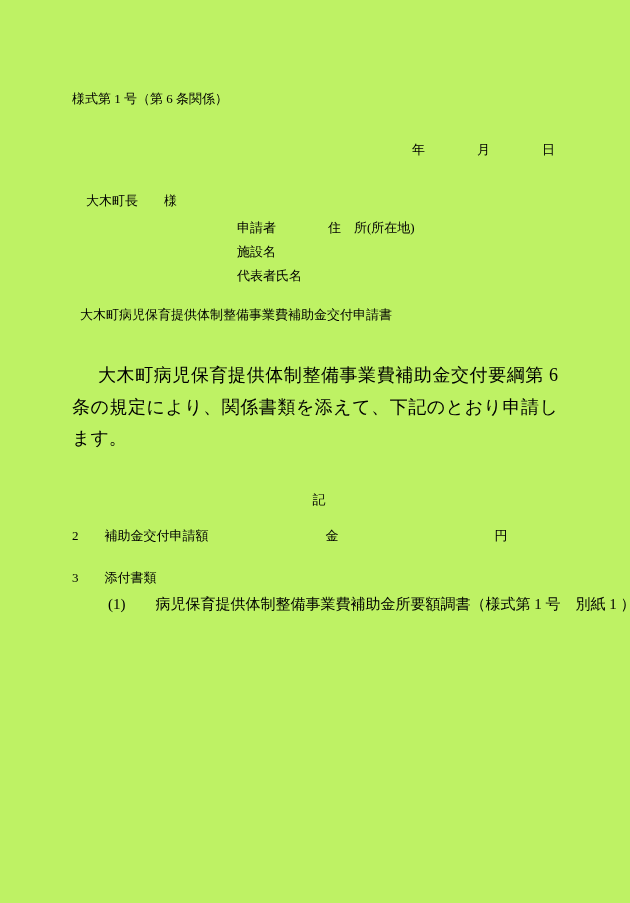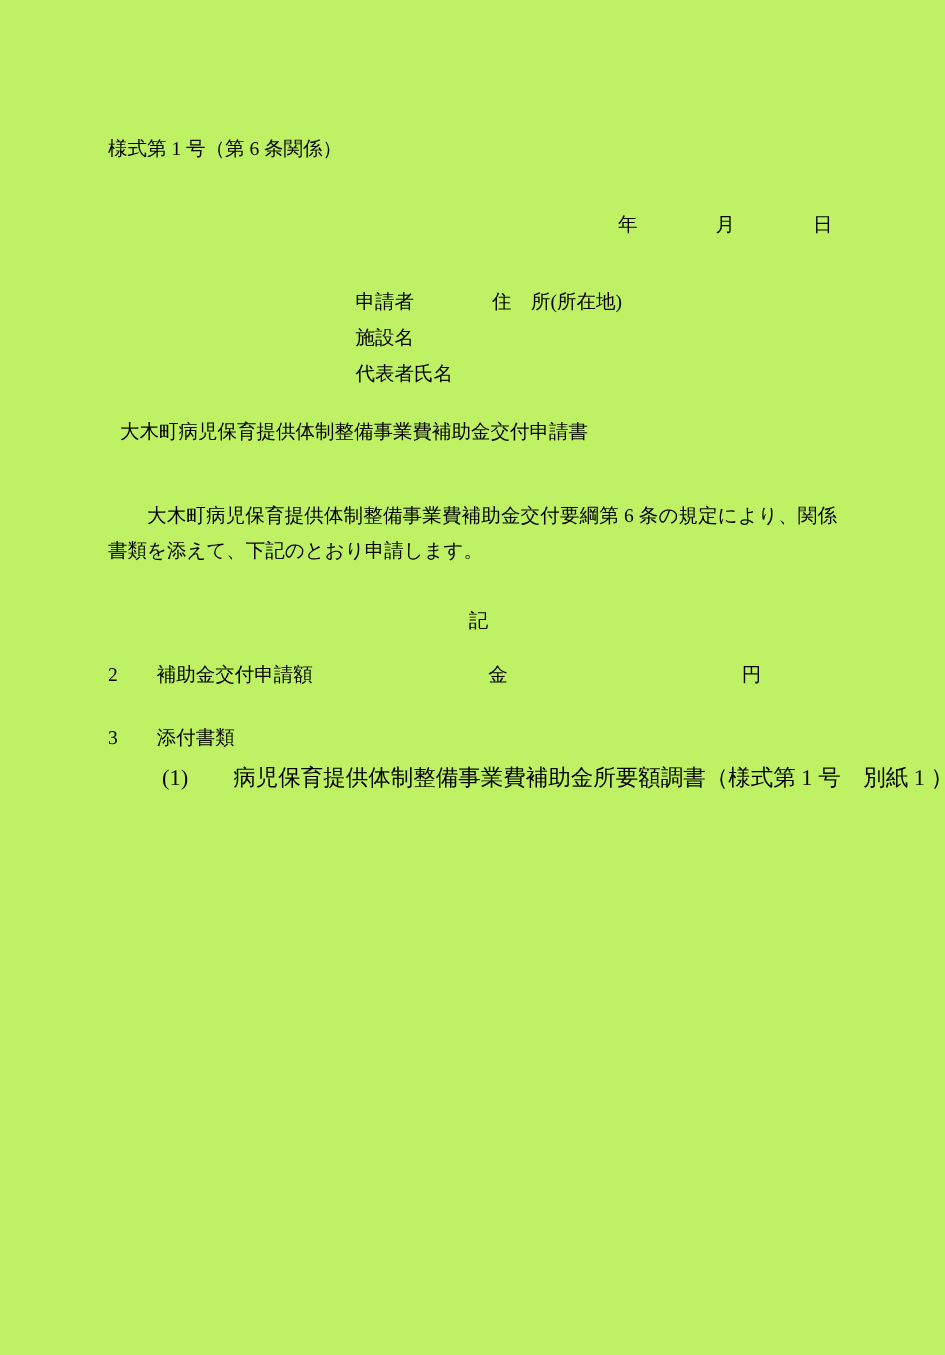--- a/index.html
+++ b/index.html
@@ -55,23 +55,23 @@
     margin-bottom: 0;
   }
   .row-title {
     text-align: left;
     padding-left: 8px;
     margin-bottom: 36px;
     font-size: 13px;
     white-space: pre;
   }
   .para {
-    font-size: 13px;
+    font-size: 18px;
     line-height: 1.75;
-    margin-bottom: 26px;
+    margin-bottom: 36px;
     text-align: justify;
   }
   .para .indent {
     padding-left: 26px;
   }
   .row-ki {
     text-align: center;
     padding-left: 8px;
     margin-bottom: 18px;
     font-size: 13px;
@@ -94,20 +94,21 @@
 </head>
 <body>
 
 <div class="page">
   <div class="doc">
 
     <div class="line row-form-no">様式第 1 号（第 6 条関係）</div>
 
     <div class="line row-date">年　　　　月　　　　日</div>
 
+    <div class="line row-addressee">大木町長　　様</div>
 
     <div class="applicant-block">
       <div class="line">申請者　　　　住　所(所在地)</div>
       <div class="line">施設名</div>
       <div class="line">代表者氏名</div>
     </div>
 
     <div class="row-title">大木町病児保育提供体制整備事業費補助金交付申請書</div>
 
     <div class="para"><span class="indent">大木町病児保育提供体制整備事業費補助金交付要綱第 6 条の規定により、関係書類を添えて、下記のとおり申請します。</span></div>

